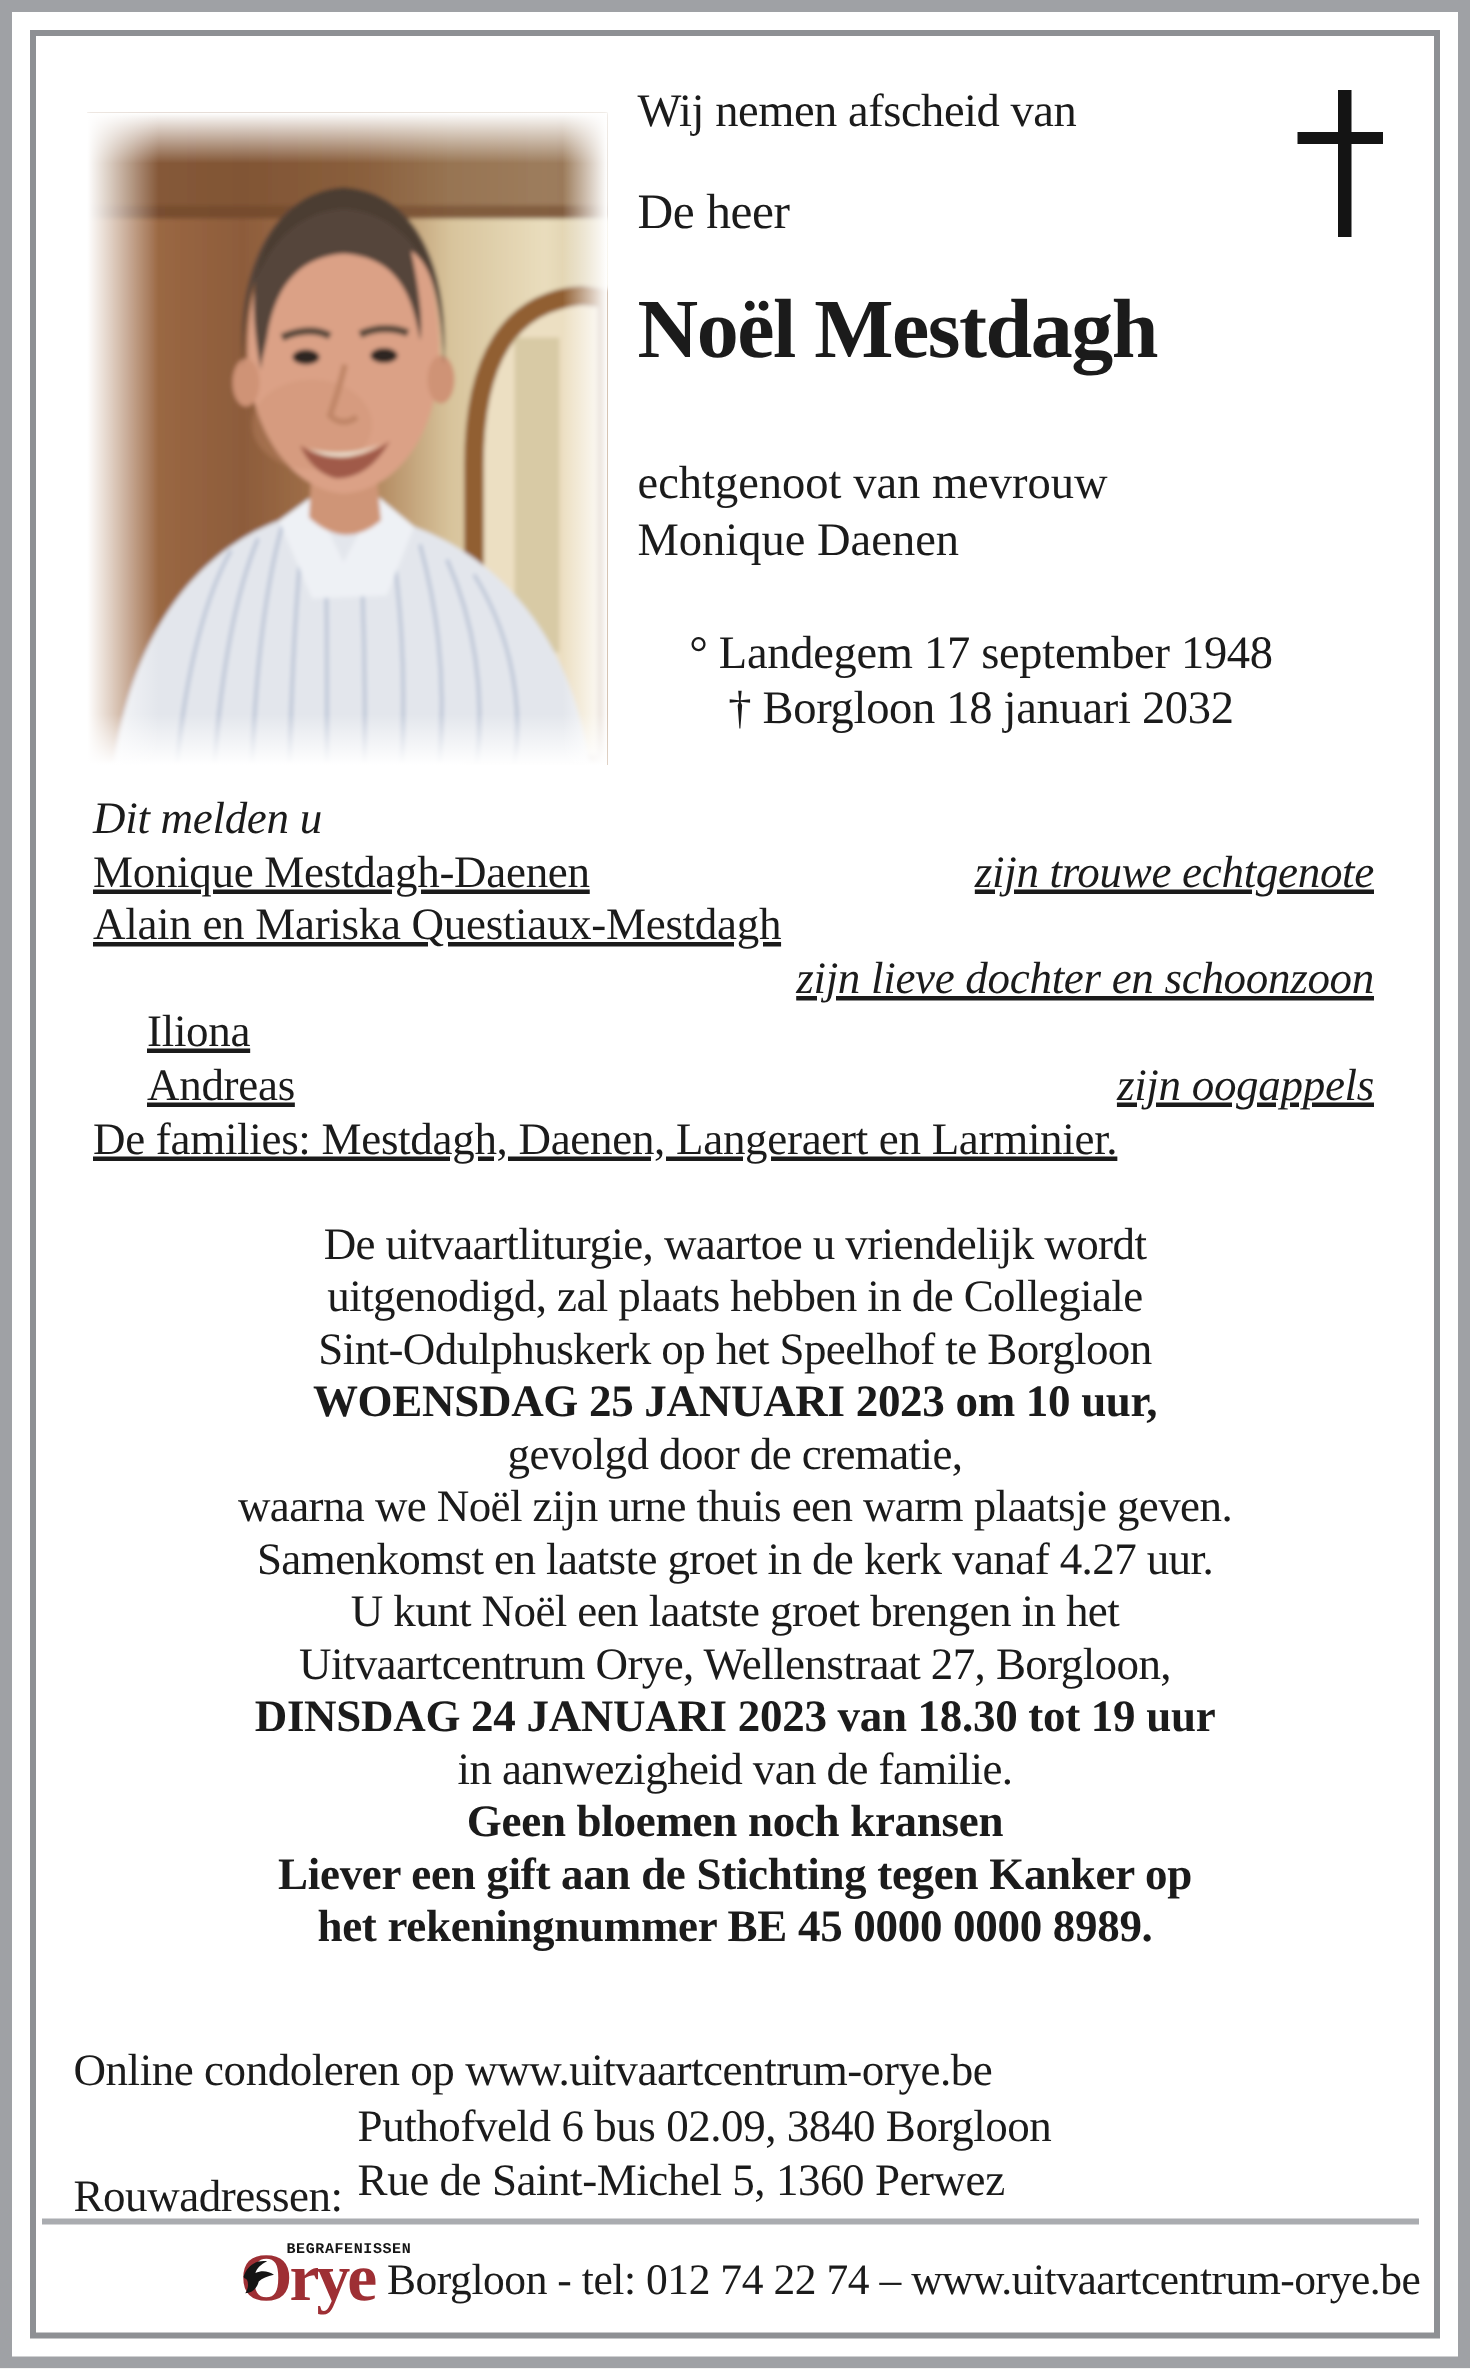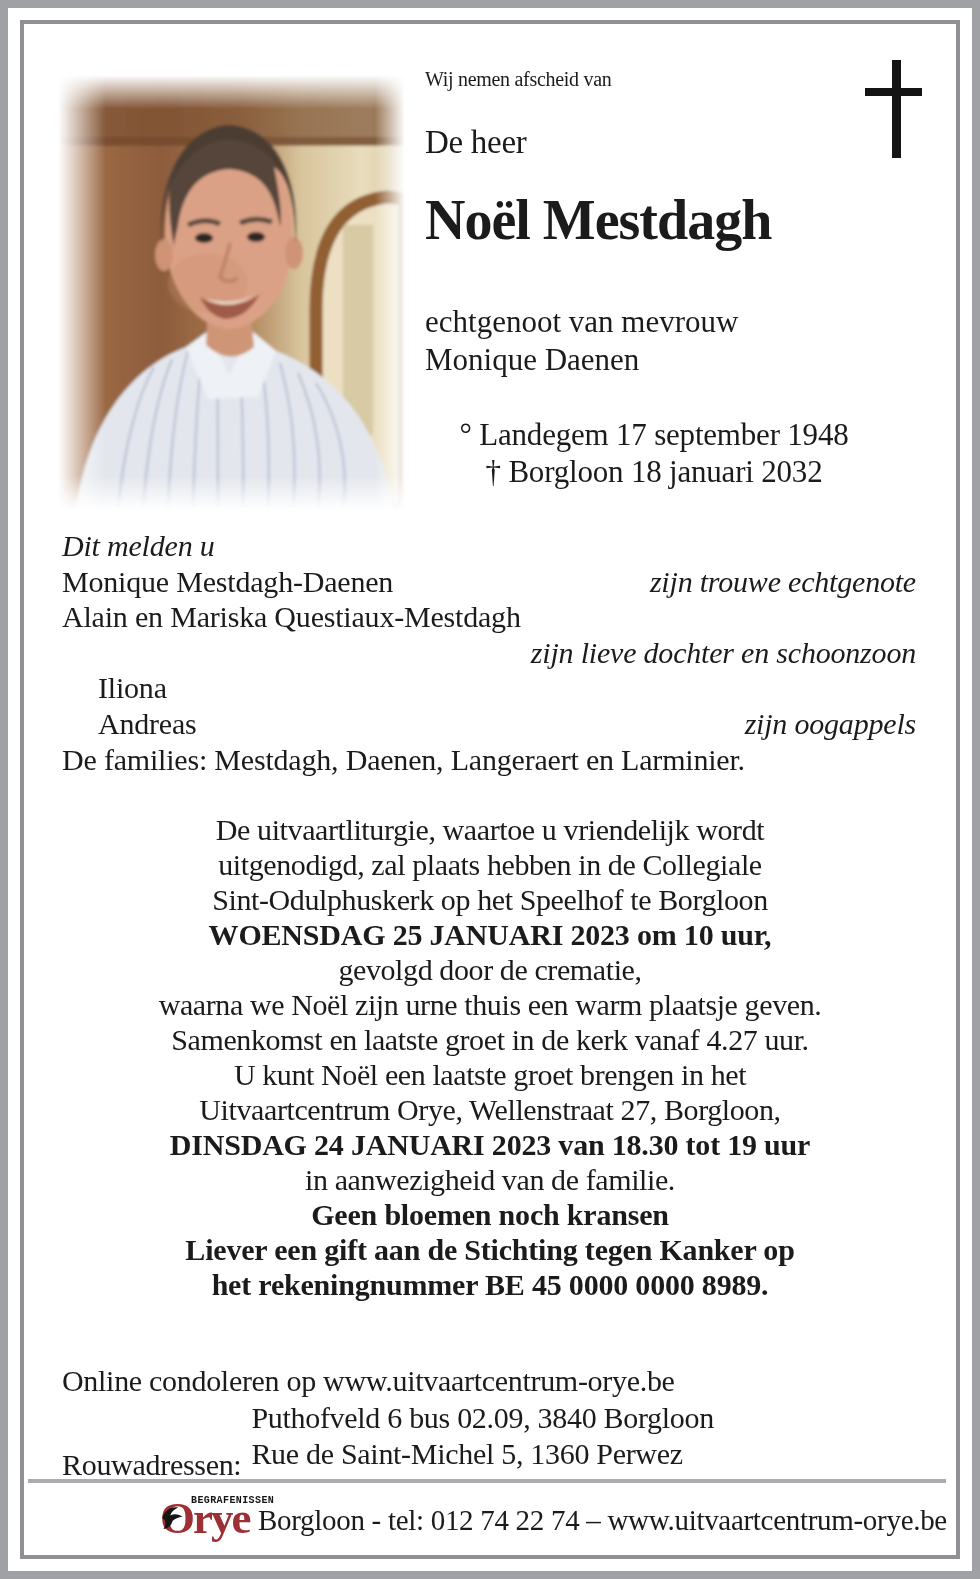--- a/index.html
+++ b/index.html
@@ -14,37 +14,37 @@
   .frame-outer{position:absolute;inset:0;border:8px solid #9fa1a5;pointer-events:none;}
   .frame-inner{position:absolute;inset:20px;border:4px solid #8e9094;pointer-events:none;}
 
   .photo{position:absolute;left:58px;top:75px;width:347px;height:435px;}
 
   .cross{position:absolute;left:865px;top:60px;width:57px;height:100px;}
   .cross .vbar{position:absolute;left:27px;top:0;width:9px;height:98px;background:#141414;}
   .cross .hbar{position:absolute;left:0;top:28px;width:57px;height:8px;background:#141414;}
 
   .col-right{position:absolute;left:425px;top:56px;width:458px;}
-  .intro{position:absolute;left:0;top:12px;font-size:20px;letter-spacing:-0.3px;white-space:nowrap;}
+  .intro{position:absolute;left:0;top:0;font-size:31px;letter-spacing:-0.3px;white-space:nowrap;}
   .salutation{position:absolute;left:0;top:68px;font-size:33px;letter-spacing:-0.3px;}
   .deceased-name{position:absolute;left:0;top:132px;font-size:56px;font-weight:bold;letter-spacing:-1px;white-space:nowrap;}
   .spouse{position:absolute;left:0;top:247px;width:458px;font-size:31px;line-height:38px;}
   .dates{position:absolute;left:0;top:360px;width:458px;text-align:center;font-size:31px;line-height:37px;letter-spacing:-0.2px;}
 
   .family{position:absolute;left:62px;right:64px;top:528px;font-size:30px;line-height:35.6px;letter-spacing:-0.2px;}
   .family .announce{font-style:italic;}
-  .family .row{display:flex;justify-content:flex-end;}
+  .family .row{display:flex;justify-content:flex-end;text-decoration:underline;}
   .family .row .name{white-space:nowrap;}
   .family .row .relation{font-style:italic;white-space:nowrap;margin-left:auto;}
   .family .row.indent .name{padding-left:36px;}
 
   .service{position:absolute;left:30px;right:30px;top:812px;text-align:center;font-size:30px;line-height:35px;letter-spacing:-0.4px;}
   .service .line.bold{font-weight:bold;letter-spacing:-0.2px;}
 
-  .contact{position:absolute;left:62px;right:40px;top:1363px;font-size:30px;line-height:36.5px;letter-spacing:-0.3px;}
+  .contact{position:absolute;left:49px;right:40px;top:1363px;font-size:30px;line-height:36.5px;letter-spacing:-0.3px;}
   .contact .addr-row{display:flex;}
   .contact .addr-label{white-space:nowrap;padding-right:10px;margin-top:47px;}
   .contact .addr-list div{white-space:nowrap;}
 
   .separator{position:absolute;left:28px;width:918px;top:1479px;height:4px;background:#aaacb0;}
 
   .logo{position:absolute;left:160px;top:1494px;width:110px;height:54px;}
   .logo .brand{position:absolute;left:0;top:2px;font-size:45px;font-weight:bold;color:#9e2f34;letter-spacing:-2px;line-height:45px;}
   .logo .tagline{position:absolute;left:31px;top:1px;font-size:10px;font-weight:bold;color:#151515;letter-spacing:0.4px;font-family:Liberation Mono, monospace;}
   .logo .bird{position:absolute;left:-1px;top:9px;width:27px;height:27px;}

